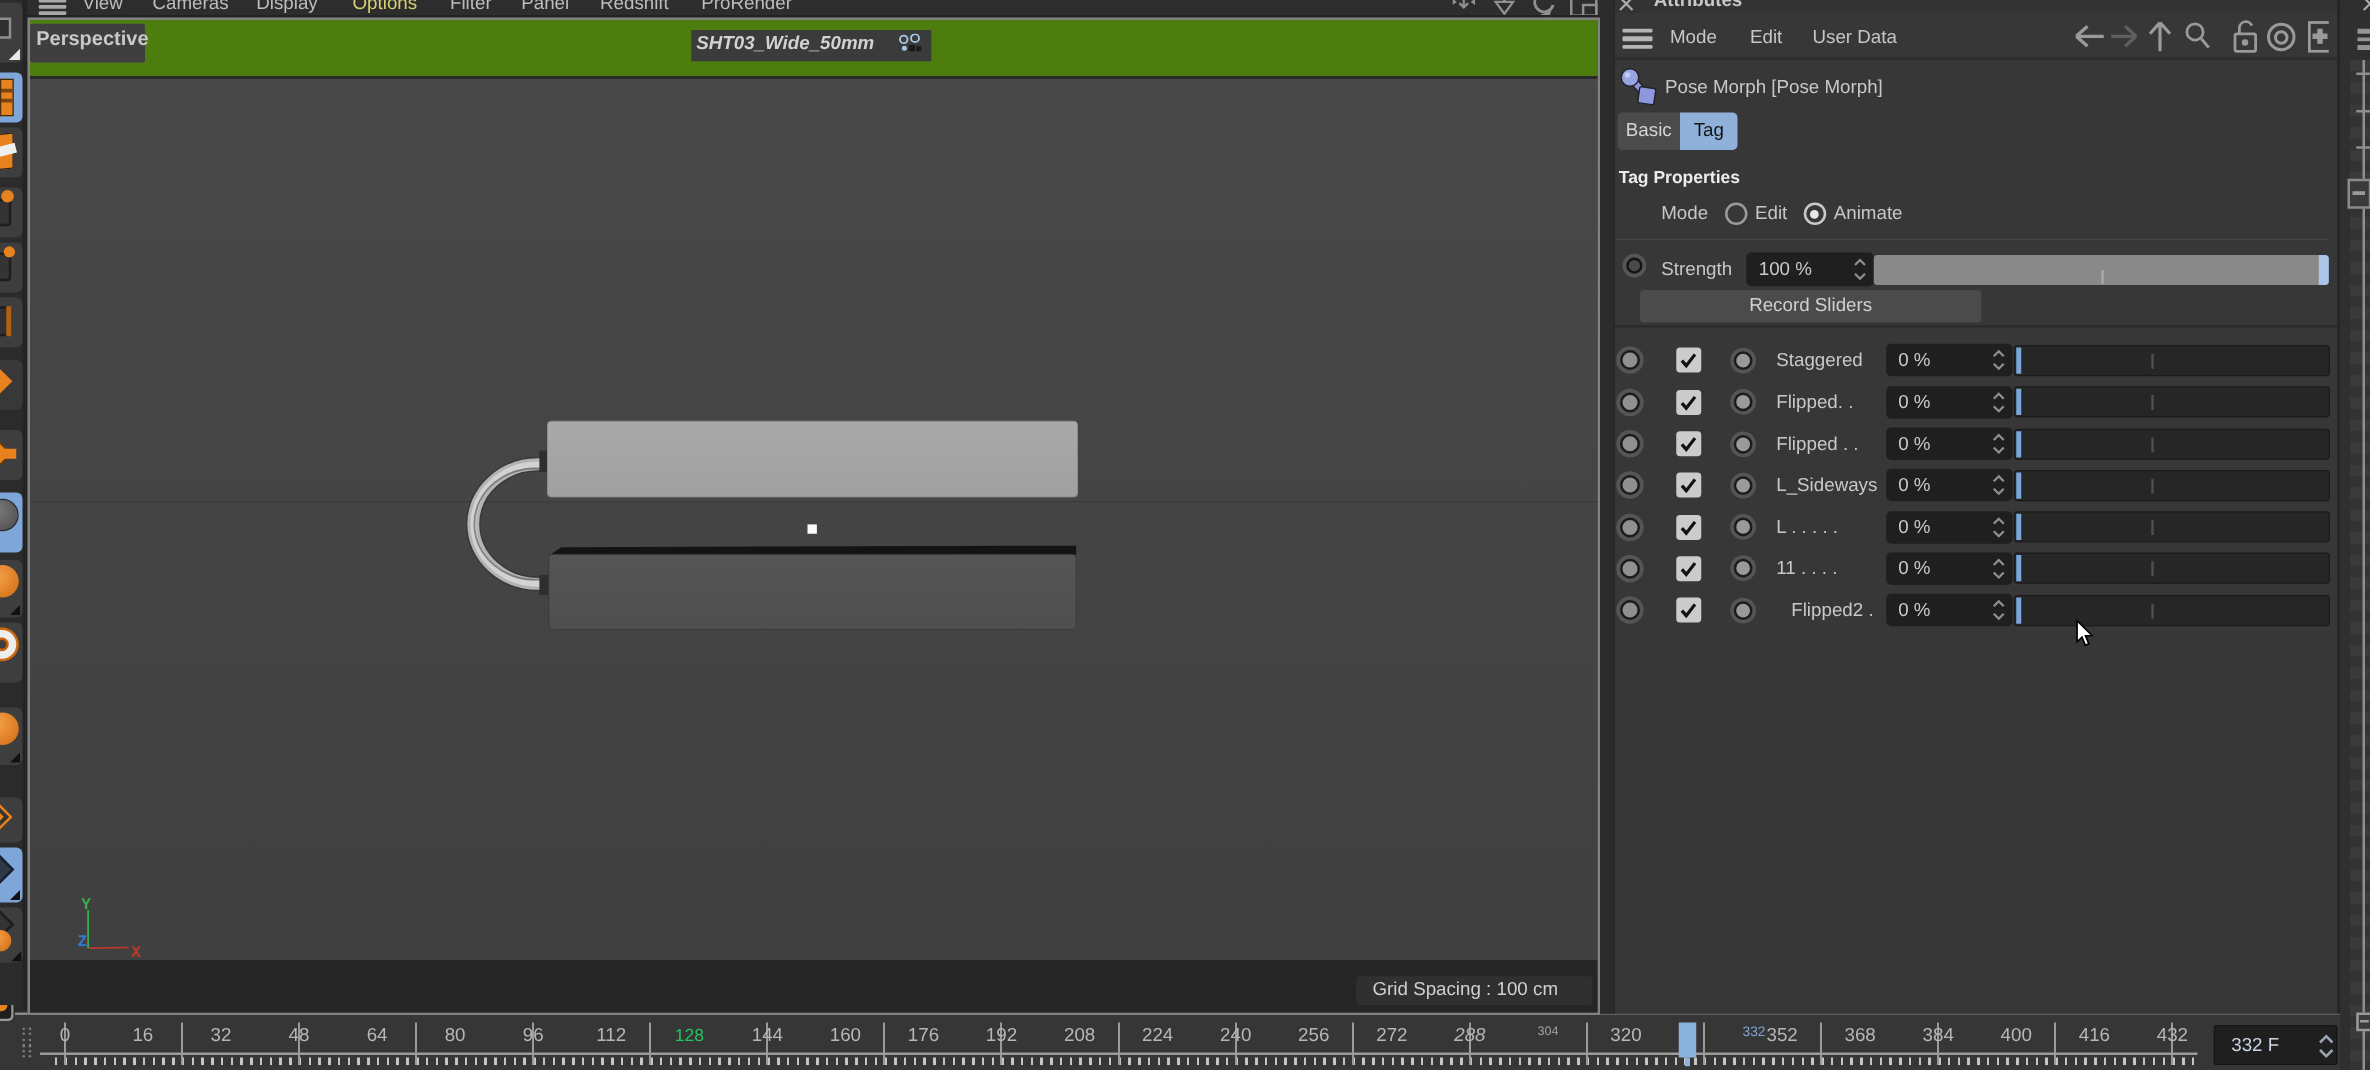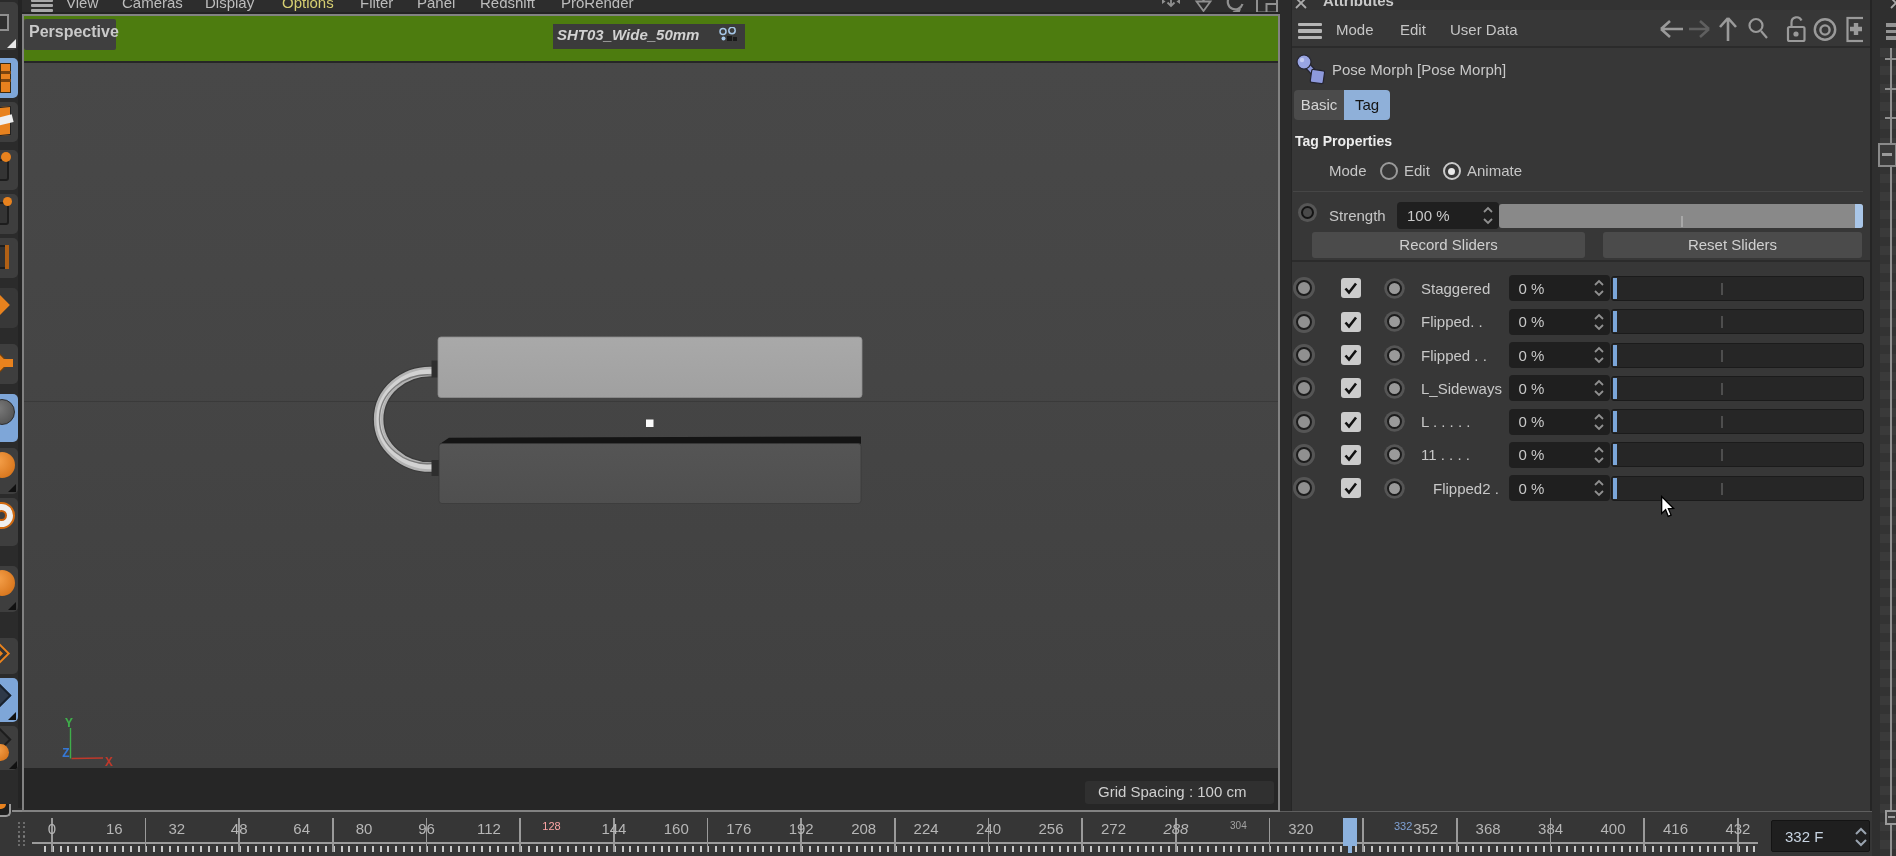--- a/index.html
+++ b/index.html
@@ -223,21 +223,20 @@
       <span class="txt" style="left:10px;top:5px;font-size:15px;color:#c9c9c9;">100 %</span>
       <svg class="abs" style="right:5px;top:4px;" width="12" height="19" viewBox="0 0 12 19" fill="none" stroke="#909090" stroke-width="1.8">
         <path d="M2 6 l4 -4 l4 4 M2 13 l4 4 l4 -4"></path>
       </svg>
     </div>
 <div class="abs" style="left:207px;top:204px;width:364px;height:24px;background:#898989;border-radius:3px;">
       <div class="abs" style="left:182px;bottom:1px;width:2px;height:11px;background:#a8a8a8;"></div>
       <div class="abs" style="right:0;top:0;width:8px;height:24px;background:#a9c6e8;border-radius:0 3px 3px 0;"></div>
     </div>
 <div class="abs" style="left:20px;top:232px;width:273px;height:26px;background:#4b4b4b;border-radius:3px;text-align:center;line-height:26px;font-size:15px;color:#d0d0d0;">Record Sliders</div>
-<div class="abs" style="left:311px;top:232px;width:259px;height:26px;background:#4b4b4b;border-radius:3px;text-align:center;line-height:26px;font-size:15px;color:#d0d0d0;">Reset Sliders</div>
 <div class="abs" style="left:0;top:260px;width:579px;height:2px;background:#2b2b2b;"></div>
 <div class="abs" style="left:3.6px;top:280.4px;width:16px;height:16px;background:#909090;border:2px solid #1c1c1c;border-radius:50%;box-shadow:0 0 0 3px #555;"></div>
 <div class="abs" style="left:48.5px;top:278.4px;width:20px;height:20px;background:#cbcbcb;border-radius:3px;"><svg width="20" height="20" viewBox="0 0 20 20" fill="none" stroke="#111" stroke-width="2.6">
         <path d="M4.5 10.5 l3.5 4 l7 -9"></path>
       </svg></div>
 <div class="abs" style="left:95.3px;top:280.9px;width:15px;height:15px;background:#9a9a9a;border:2px solid #1c1c1c;border-radius:50%;box-shadow:0 0 0 2.8px #555;"></div>
 <span class="txt" style="left:129.0px;top:279.9px;font-size:15px;color:#c8c8c8;">Staggered</span>
 <div class="abs" style="left:216.5px;top:275.4px;width:101px;height:26px;background:#1f1f1f;border-radius:4px;">
       <span class="txt" style="left:10px;top:4.5px;font-size:15px;color:#c9c9c9;">0 %</span>
       <svg class="abs" style="right:5px;top:4px;" width="12" height="18" viewBox="0 0 12 18" fill="none" stroke="#909090" stroke-width="1.8">
@@ -384,21 +383,21 @@
 <div class="abs" style="left:44.1px;top:33.5px;width:1714px;height:6.5px;background:repeating-linear-gradient(90deg,#c6c6c6 0,#c6c6c6 2px,transparent 2px,transparent 7.8056px);"></div>
 <div class="abs" style="left:51.1px;top:6px;width:1690px;height:33.5px;background:repeating-linear-gradient(90deg,#9a9a9a 0,#9a9a9a 1.6px,transparent 1.6px,transparent 93.667px);"></div>
 <span class="txt" style="left:51.9px;top:8px;font-size:15px;color:#b6b6b6;transform:translateX(-50%);">0</span>
 <span class="txt" style="left:114.3px;top:8px;font-size:15px;color:#b6b6b6;transform:translateX(-50%);">16</span>
 <span class="txt" style="left:176.8px;top:8px;font-size:15px;color:#b6b6b6;transform:translateX(-50%);">32</span>
 <span class="txt" style="left:239.2px;top:8px;font-size:15px;color:#b6b6b6;transform:translateX(-50%);">48</span>
 <span class="txt" style="left:301.7px;top:8px;font-size:15px;color:#b6b6b6;transform:translateX(-50%);">64</span>
 <span class="txt" style="left:364.1px;top:8px;font-size:15px;color:#b6b6b6;transform:translateX(-50%);">80</span>
 <span class="txt" style="left:426.6px;top:8px;font-size:15px;color:#b6b6b6;transform:translateX(-50%);">96</span>
 <span class="txt" style="left:489.0px;top:8px;font-size:15px;color:#b6b6b6;transform:translateX(-50%);">112</span>
-<span class="txt" style="left:551.5px;top:8px;font-size:11px;color:#fca5a5;transform:translateX(-50%);">128</span>
+<span class="txt" style="left:551.5px;top:8px;font-size:14px;color:#22c55e;transform:translateX(-50%);">128</span>
 <span class="txt" style="left:613.9px;top:8px;font-size:15px;color:#b6b6b6;transform:translateX(-50%);">144</span>
 <span class="txt" style="left:676.3px;top:8px;font-size:15px;color:#b6b6b6;transform:translateX(-50%);">160</span>
 <span class="txt" style="left:738.8px;top:8px;font-size:15px;color:#b6b6b6;transform:translateX(-50%);">176</span>
 <span class="txt" style="left:801.2px;top:8px;font-size:15px;color:#b6b6b6;transform:translateX(-50%);">192</span>
 <span class="txt" style="left:863.7px;top:8px;font-size:15px;color:#b6b6b6;transform:translateX(-50%);">208</span>
 <span class="txt" style="left:926.1px;top:8px;font-size:15px;color:#b6b6b6;transform:translateX(-50%);">224</span>
 <span class="txt" style="left:988.6px;top:8px;font-size:15px;color:#b6b6b6;transform:translateX(-50%);">240</span>
 <span class="txt" style="left:1051.0px;top:8px;font-size:15px;color:#b6b6b6;transform:translateX(-50%);">256</span>
 <span class="txt" style="left:1113.5px;top:8px;font-size:15px;color:#b6b6b6;transform:translateX(-50%);">272</span>
 <span class="txt" style="left:1175.9px;top:8px;font-size:15px;color:#b6b6b6;transform:translateX(-50%);font-style:italic;">288</span>

